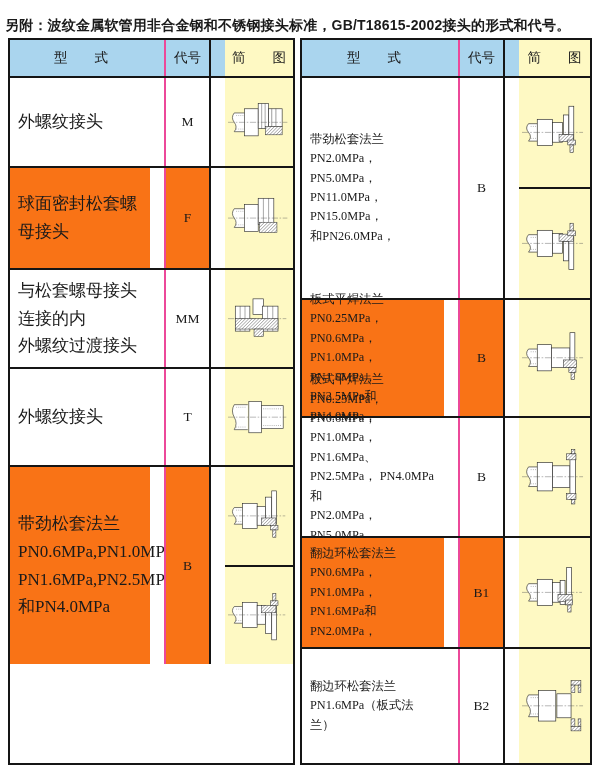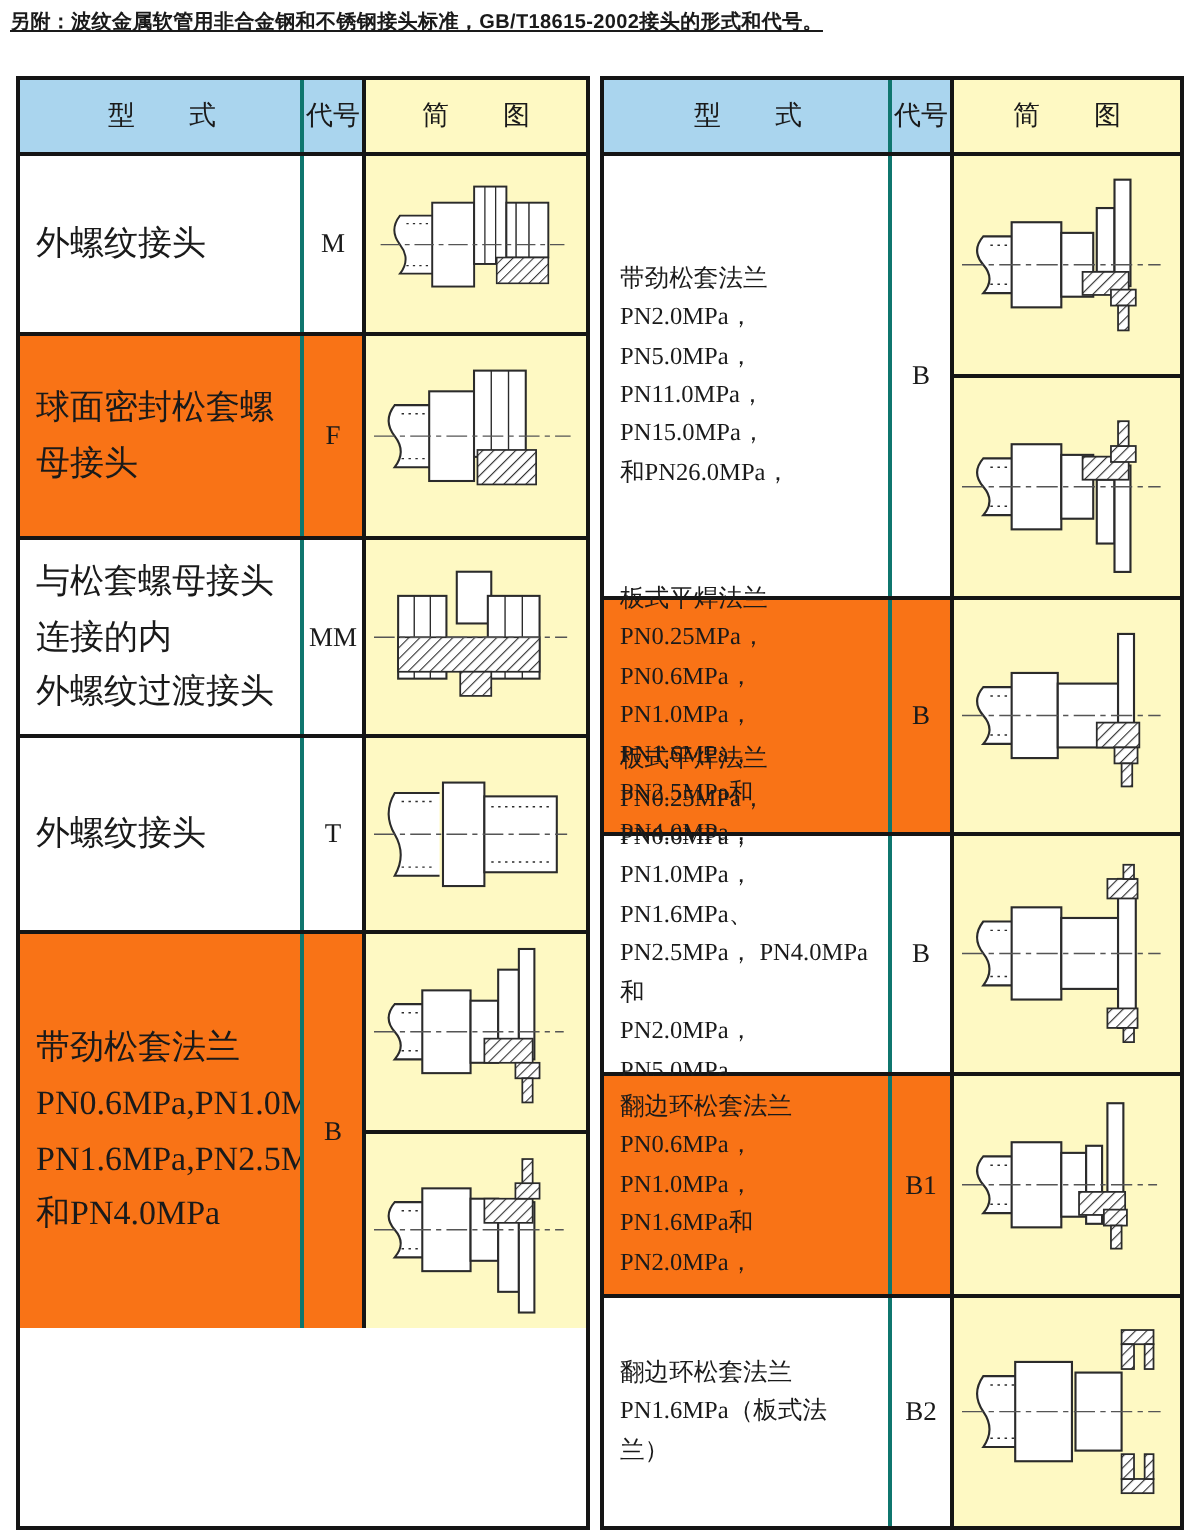--- a/index.html
+++ b/index.html
@@ -1,32 +1,32 @@
 <!DOCTYPE html>
 <html><head>
 <meta charset="utf-8">
 <style>
   * { box-sizing: border-box; margin: 0; padding: 0; }
   html,body { width: 600px; height: 768px; background: #fff; overflow: hidden;
               font-family: "Liberation Serif", serif; color: #1a1a1a; }
   .page { position: relative; width: 600px; height: 768px; background: #fff; }
-  .title { position: absolute; left: 5px; top: 4px; width: 592px;
+  .title { position: absolute; left: 5px; top: 17px; width: 592px;
            font-family: "Liberation Sans", sans-serif; font-weight: bold;
-           font-size: 10px; letter-spacing: 0.2px; white-space: nowrap; text-decoration: underline; }
+           font-size: 14px; letter-spacing: 0.2px; white-space: nowrap; }
   .tables { position: absolute; left: 8px; top: 38px; display: flex; gap: 5px; }
   .tbl { border: 2px solid #151515; background: #fff; }
   .tbl-left  { width: 287px; }
   .tbl-right { width: 292px; }
-  .row { display: flex; border-top: 2px solid #151515; }
+  .row { display: flex; border-top: 2px solid #151515; gap: 14px; }
   .row.hdr { border-top: none; background: #aad5ee; height: 36px; }
   .row.hl .ct, .row.hl .cc { background: #f97316; }
   .ct { width: 140px; display: flex; align-items: center; padding: 4px 6px 4px 8px;
         font-size: 17px; line-height: 1.62; white-space: pre-line; }
   .tbl-right .ct { width: 142px; line-height: 1.58; font-size: 12.3px; }
-  .cc { width: 33px; border-left: 2px solid #0f766e; border-right: 2px solid #151515;
+  .cc { width: 47px; border-left: 2px solid #ec4899; border-right: 2px solid #151515;
         display: flex; align-items: center; justify-content: center;
         font-size: 13.5px; }
   .cd { flex: 1; display: flex; flex-direction: column; background: #fef9c3; }
   .hdr .ct, .hdr .cc, .hdr .cd { font-size: 13.5px; justify-content: center;
         align-items: center; display: flex; white-space: normal; }
   .sub { flex: 1; display: flex; align-items: center; justify-content: center;
          padding: 2px; min-height: 0; }
   .sub + .sub { border-top: 2px solid #151515; }
   .sub svg { width: 96%; height: 96%; }
   .hidden-defs { position: absolute; width: 0; height: 0; }

